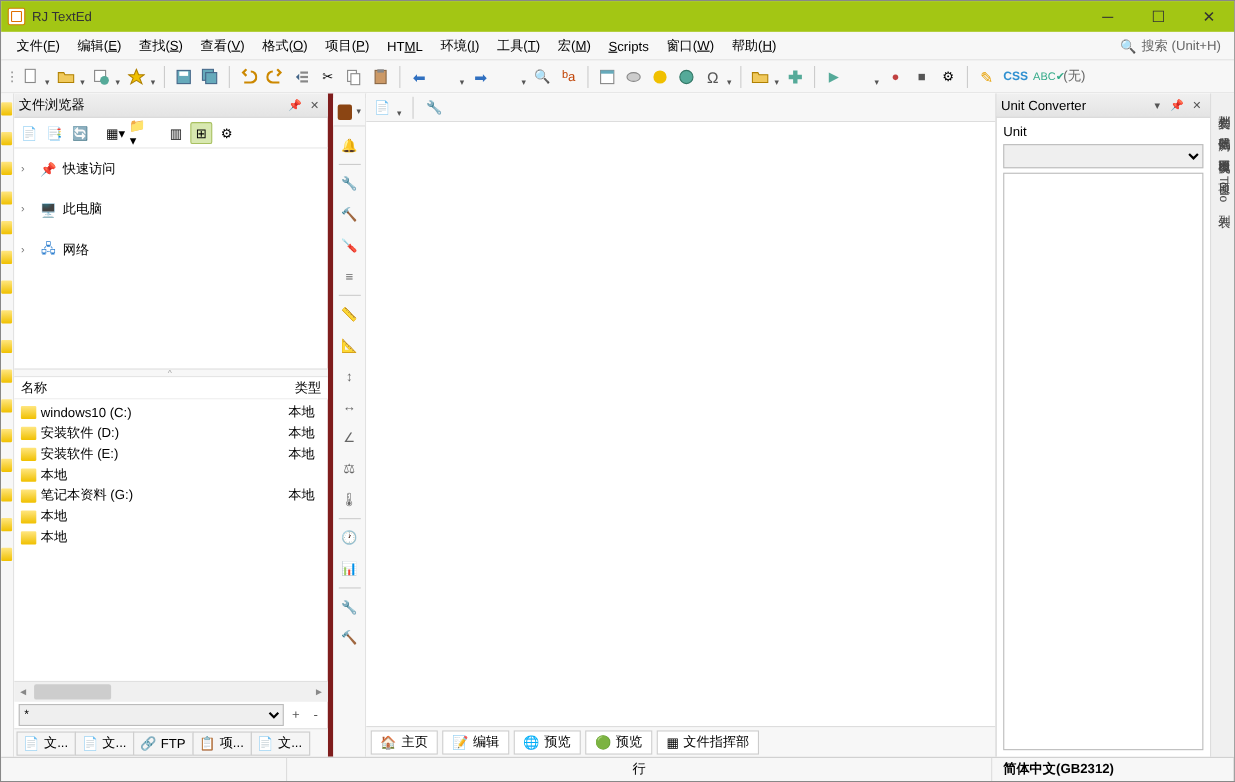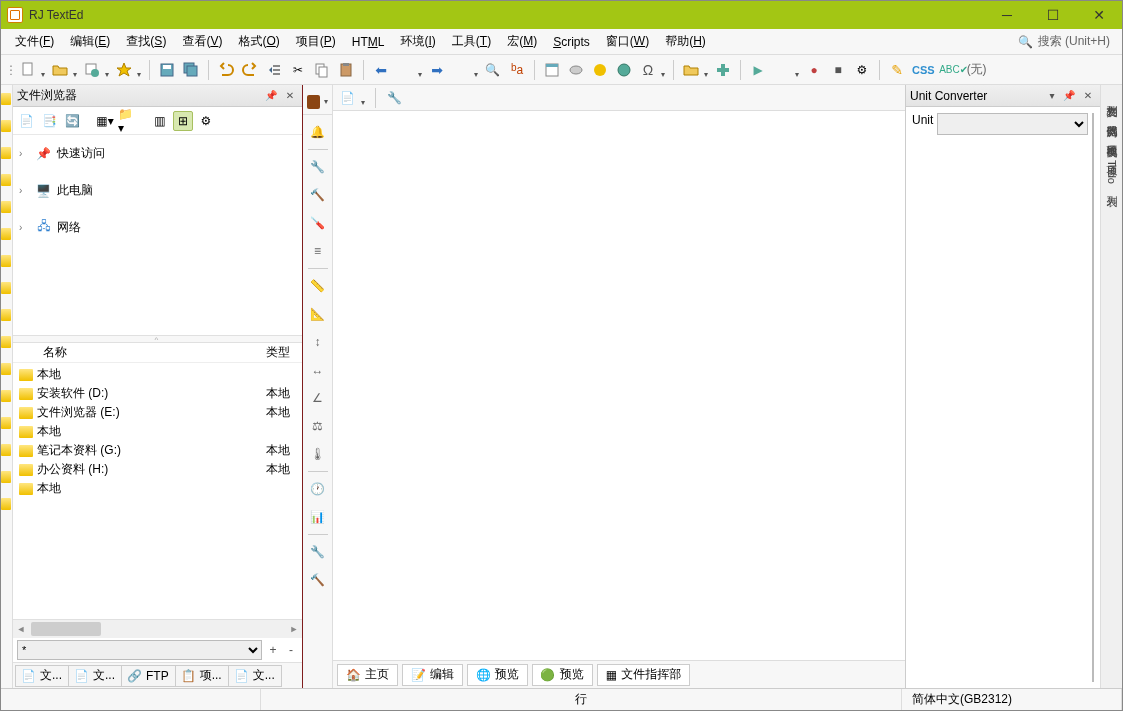--- a/index.html
+++ b/index.html
@@ -19,35 +19,35 @@
 .tbtn.dd::after { content:"▾"; font-size:8px; color:#555; position:absolute; right:-6px; bottom:2px;}
 .tbtn.dd { margin-right: 8px; }
 .sep { width: 1px; height: 20px; background: #ccc; margin: 0 4px; }
 .tbtn svg { width: 16px; height: 16px; }
 .pencil { color:#e8a000; font-size:14px;}
 .csslabel { color: #3090d0; font-weight: bold; font-size: 11px; margin-left: 2px;}
 .wulabel { color: #666; font-size: 12px;}
 .mainrow { flex: 1; display: flex; min-height: 0; background: #fff;}
 .leftstrip { width: 12px; background: #f7f7f7; border-right: 1px solid #ddd; display:flex; flex-direction:column; gap:15px; padding-top:8px;}
 .leftstrip div { width:10px; height:12px; background:linear-gradient(#ffe680,#f0c000); border-radius:1px;}
-.leftpanel { width: 290px; display: flex; flex-direction: column; border-right: 1px solid #7f1d1d; background: #fff;}
+.leftpanel { width: 290px; display: flex; flex-direction: column; border-right: 5px solid #7f1d1d; background: #fff;}
 .panelhdr { background: linear-gradient(#f0f0f0,#e4e4e4); height: 22px; display: flex; align-items: center; padding: 0 4px; border-bottom: 1px solid #ccc; font-size: 12px;}
 .panelhdr .ptitle { flex: 1; }
 .panelhdr .pbtn { width: 16px; height: 16px; display: flex; align-items: center; justify-content: center; font-size: 10px; color: #555; margin-left: 2px;}
 .subtoolbar { height: 28px; display: flex; align-items: center; padding: 0 4px; gap: 3px; border-bottom: 1px solid #e8e8e8;}
 .sbtn { width: 20px; height: 20px; display: flex; align-items: center; justify-content: center; border-radius: 2px;}
 .sbtn.active { background: #d8e8b0; border: 1px solid #a8c060;}
 .tree { flex: 0 0 200px; padding: 6px 4px; overflow: auto;}
 .trow { display: flex; align-items: center; padding: 4px 2px; gap: 4px; margin-bottom: 12px;}
 .trow .expander { width: 12px; color: #777; font-size: 10px;}
 .trow .ticon { width: 18px; height: 16px; display:flex; align-items:center; justify-content:center;}
 .splith { height: 8px; background: #f7f7f7; border-top: 1px solid #e0e0e0; border-bottom: 1px solid #e0e0e0; display:flex; align-items:center; justify-content:center;}
 .splith::after { content:"^"; color:#aaa; font-size:8px; letter-spacing:2px;}
 .drivehdr { height: 20px; display: flex; align-items: center; padding: 0 6px; background: #fff; border-bottom: 1px solid #eee; font-size:12px;}
-.drivehdr .col1 { flex: 1; margin-left: 24px;}
+.drivehdr .col1 { flex: 1;}
 .drives { flex: 1; overflow: auto; padding: 2px 0;}
 .drow { display: flex; align-items: center; padding: 1px 6px; font-size: 12px;}
 .drow .dicon { width: 14px; height: 12px; background: linear-gradient(#ffe680,#f0c000); border-radius: 1px; margin-right: 4px;}
 .drow .dname { flex: 1;}
 .bottomleft { border-top: 1px solid #e0e0e0;}
 .hscroll { height: 18px; background: #f0f0f0; display:flex; align-items:center;}
 .hscroll .thumb { width: 70px; height: 14px; background: #cdcdcd; border-radius: 2px; margin-left: 2px;}
 .hscroll .track { flex:1;}
 .hscroll .arrow { width:16px; text-align:center; color:#888; font-size:9px;}
 .combo-row { height: 24px; display:flex; align-items:center; padding: 2px 4px; gap:4px;}
@@ -58,31 +58,31 @@
 .tab .ticon2 { width:14px; height:14px; display:flex; align-items:center; justify-content:center;}
 .vtoolbar { width: 30px; background: #f7f7f7; border-right: 1px solid #ddd; display: flex; flex-direction: column; align-items: center; padding: 4px 0; gap: 6px;}
 .vtoolbar .vbtn { width: 22px; height: 22px; display: flex; align-items: center; justify-content: center; color: #666;}
 .vtoolbar .sep2 { width: 20px; height: 1px; background: #ccc;}
 .editor { flex: 1; display: flex; flex-direction: column; background: #fff;}
 .editor-tb { height:26px; border-bottom:1px solid #ddd; display:flex; align-items:center; padding:0 4px; gap:4px; background:#f7f7f7;}
 .editor-body { flex: 1; background: #fff;}
 .bottomtabs { height: 28px; display: flex; align-items: center; padding: 0 4px; gap: 4px; border-top: 1px solid #ddd; background: #f7f7f7;}
 .btab { display: flex; align-items: center; padding: 2px 8px; border: 1px solid #ccc; background: #fff; height: 22px; gap: 4px; font-size:12px;}
 .rightpanel { width: 195px; display: flex; flex-direction: column; border-left: 1px solid #ccc; background: #fff;}
-.rightpanel .body { flex:1; padding: 6px; display:flex; flex-direction:row; gap:4px;}
+.rightpanel .body { flex:1; padding: 6px; display:flex; flex-direction:column; gap:4px;}
 .rightpanel label { font-size: 12px;}
 .rightpanel select { width: 100%; height: 22px; border: 1px solid #bbb;}
 .rightpanel .listbox { flex:1; border: 1px solid #bbb; background:#fff;}
 .rightpanel button { height: 24px; border: 1px solid #bbb; background: #f0f0f0;}
 .rightstrip { width: 22px; background: #f0f0f0; border-left: 1px solid #ddd; display: flex; flex-direction: column; align-items: center; padding: 6px 0; gap: 8px;}
 .rightstrip .vtab { writing-mode: vertical-rl; font-size: 11px; padding: 6px 2px; color: #444;}
 .statusbar { height: 22px; background: #f7f7f7; border-top: 1px solid #ccc; display: flex; align-items: center; font-size: 12px;}
 .statusbar .cell { padding: 0 10px; border-right: 1px solid #ddd; height:100%; display:flex; align-items:center;}
 .statusbar .cell.flex { flex:1; justify-content:center;}
-.statusbar .enc { width: 220px;}
+.statusbar .enc { width: 220px; font-weight: bold;}
 </style>
 </head>
 <body>
 
 <div class="titlebar">
   <div class="logo"></div>
   <span>RJ TextEd</span>
   <div class="spacer"></div>
   <div class="winbtn">─</div>
   <div class="winbtn">☐</div>
@@ -302,49 +302,49 @@
       </div>
       <div class="trow">
         <span class="expander">›</span>
         <span class="ticon" style="color:#3080d0;">🖧</span>
         <span>网络</span>
       </div>
     </div>
     <div class="splith"></div>
     <div class="drivehdr">
       <span class="col1">名称</span>
-      <span style="width:30px;overflow:hidden;">类型</span>
+      <span style="width:30px;overflow:hidden;text-align:right;">类型</span>
     </div>
     <div class="drives">
       <div class="drow">
           <span class="dicon"></span>
+          <span class="dname">windows10 (C:)</span>
           <span style="width:30px;overflow:hidden;">本地</span>
         </div>
       <div class="drow">
           <span class="dicon"></span>
           <span class="dname">安装软件 (D:)</span>
           <span style="width:30px;overflow:hidden;">本地</span>
         </div>
       <div class="drow">
           <span class="dicon"></span>
-          <span class="dname">文件浏览器 (E:)</span>
+          <span class="dname">安装软件 (E:)</span>
           <span style="width:30px;overflow:hidden;">本地</span>
         </div>
       <div class="drow">
           <span class="dicon"></span>
           <span style="width:30px;overflow:hidden;">本地</span>
         </div>
       <div class="drow">
           <span class="dicon"></span>
           <span class="dname">笔记本资料 (G:)</span>
           <span style="width:30px;overflow:hidden;">本地</span>
         </div>
       <div class="drow">
           <span class="dicon"></span>
-          <span class="dname">办公资料 (H:)</span>
           <span style="width:30px;overflow:hidden;">本地</span>
         </div>
       <div class="drow">
           <span class="dicon"></span>
           <span style="width:30px;overflow:hidden;">本地</span>
         </div>
     </div>
     <div class="bottomleft">
       <div class="hscroll">
         <span class="arrow">◄</span>

